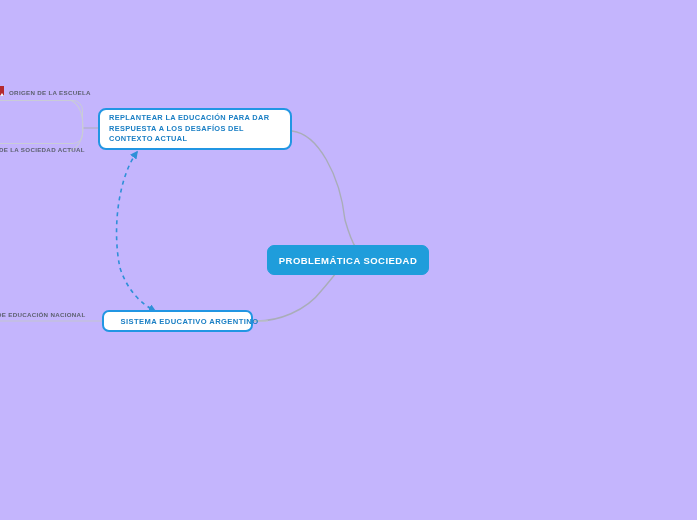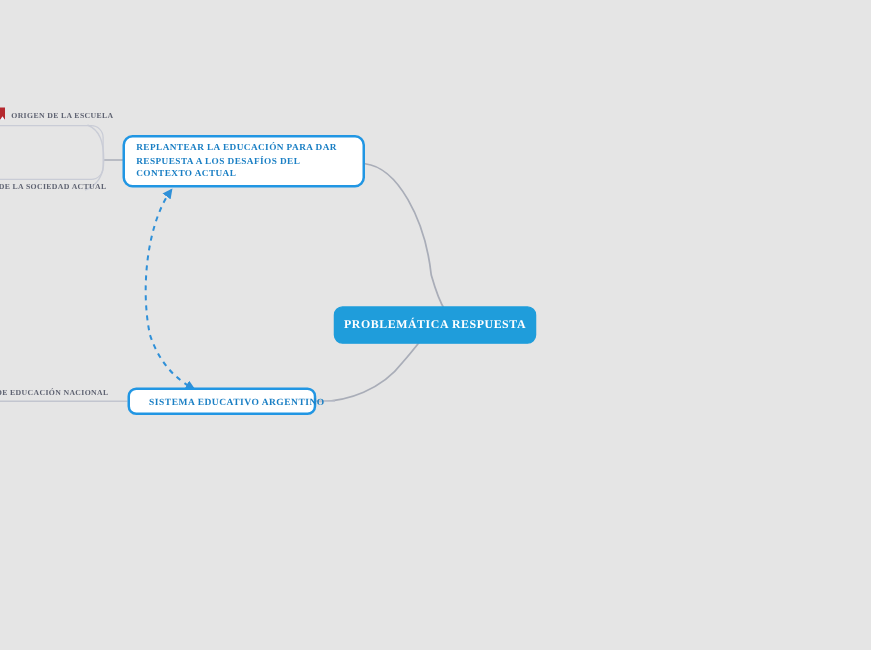--- a/index.html
+++ b/index.html
@@ -9,23 +9,22 @@
   body {
     width: 697px;
     height: 520px;
     overflow: hidden;
     font-family: "Liberation Sans", sans-serif;
   }
   #canvas {
     position: relative;
     width: 697px;
     height: 520px;
-    background: #e5e5e5;
+    background: #c4b5fd;
     overflow: hidden;
-    font-family: Liberation Serif, serif;
   }
   #wires {
     position: absolute;
     left: 0;
     top: 0;
     width: 697px;
     height: 520px;
     pointer-events: none;
   }
 
@@ -194,16 +193,16 @@
 
   <div class="node" id="node-replantear">
     <span class="node-label">REPLANTEAR LA EDUCACIÓN PARA DAR RESPUESTA A LOS DESAFÍOS DEL CONTEXTO ACTUAL</span>
   </div>
 
   <div class="node" id="node-sistema">
     <span class="node-label">SISTEMA EDUCATIVO ARGENTINO</span>
   </div>
 
   <div class="node" id="node-root">
-    <span class="node-label">PROBLEMÁTICA RESPUESTA</span>
+    <span class="node-label">PROBLEMÁTICA SOCIEDAD</span>
   </div>
 
 </div>
 
 </body></html>

